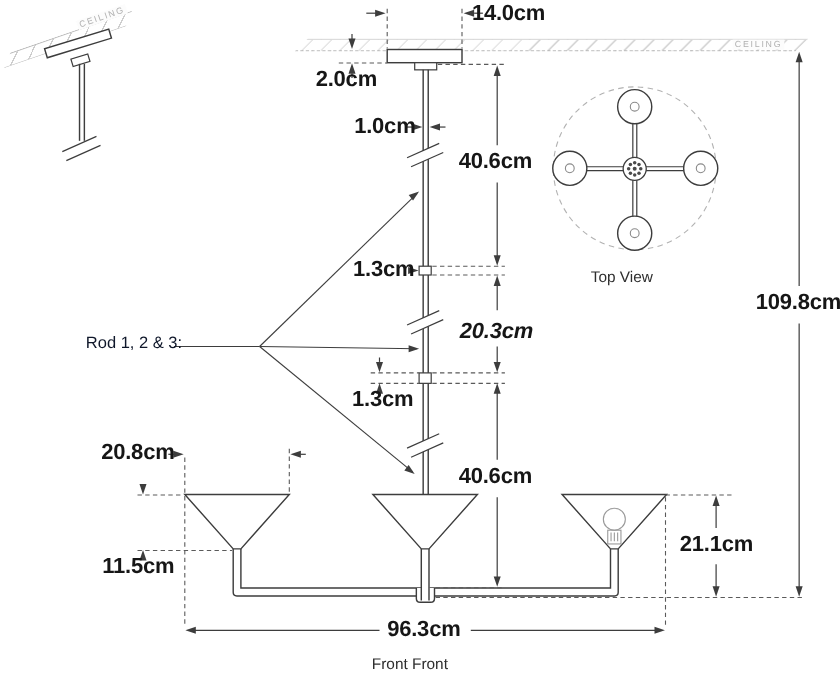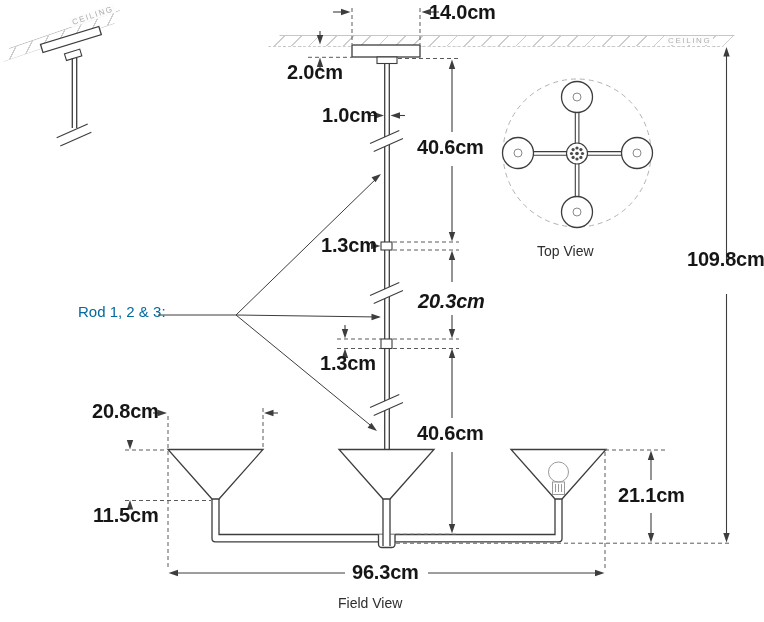--- a/index.html
+++ b/index.html
@@ -11,21 +11,21 @@
   .band.main{left:268px;top:35px;width:467px;height:11.5px;
         border-top:1px solid #c6c6c6;border-bottom:1.6px dashed #9a9a9a;
         clip-path:polygon(12px 0%,100% 0%,calc(100% - 12px) 100%,0% 100%);}
   .band.sloped{left:0px;top:51px;width:127px;height:11.5px;
         border-top:1px solid #bdbdbd;border-bottom:1px solid #bdbdbd;
         transform:rotate(-19deg);transform-origin:0 0;
         clip-path:polygon(10px 0%,100% 0%,calc(100% - 10px) 100%,0% 100%);}
   .lbl{position:absolute;z-index:3;white-space:nowrap;color:#161616;}
   .dim{font-size:20px;font-weight:600;letter-spacing:-0.2px;}
   .view{font-size:14px;font-weight:400;color:#2e2e2e;}
-  .note{font-size:15px;font-weight:400;color:#0369a1;line-height:16px;}
+  .note{font-size:15px;font-weight:400;color:#0f172a;line-height:16px;}
   .ceil{font-size:8px;font-weight:400;color:#b0b0b0;letter-spacing:1.6px;
         background:#fcfcfc;padding:0 2px;}
   .ceil.sloped{transform:rotate(-19deg);transform-origin:0 0;}
   .tilt{font-size:20px;font-weight:600;color:#161616;}
 </style>
 </head>
 <body>
 
 <div class="stage">
 
@@ -218,23 +218,23 @@
 
 
   <span class="lbl dim" style="left:429px;top:1px;">14.0cm</span>
   <span class="lbl dim" style="left:287px;top:61px;">2.0cm</span>
   <span class="lbl dim" style="left:322px;top:104px;text-align:center;">1.0cm</span>
   <span class="lbl dim" style="left:417px;top:136px;">40.6cm</span>
   <span class="lbl dim" style="left:321px;top:234px;">1.3cm</span>
   <span class="lbl dim" style="left:418px;top:290px;font-style:italic;">20.3cm</span>
   <span class="lbl dim" style="left:320px;top:352px;">1.3cm</span>
   <span class="lbl dim" style="left:417px;top:422px;">40.6cm</span>
-  <span class="lbl dim" style="left:687px;top:248px;">109.8cm</span>
+  <span class="lbl dim" style="left:687px;top:264px;">109.8cm</span>
   <span class="lbl dim" style="left:92px;top:400px;">20.8cm</span>
   <span class="lbl dim" style="left:93px;top:504px;">11.5cm</span>
   <span class="lbl dim" style="left:618px;top:484px;">21.1cm</span>
   <span class="lbl dim" style="left:352px;top:561px;">96.3cm</span>
 
   <span class="lbl note" style="left:78px;top:304px;">Rod 1, 2 &amp; 3:</span>
 
   <span class="lbl view" style="left:537px;top:243px;">Top View</span>
-  <span class="lbl view" style="left:338px;top:595px;">Field View</span>
+  <span class="lbl view" style="left:338px;top:595px;">Front Front</span>
 </div>
 
 </body></html>

